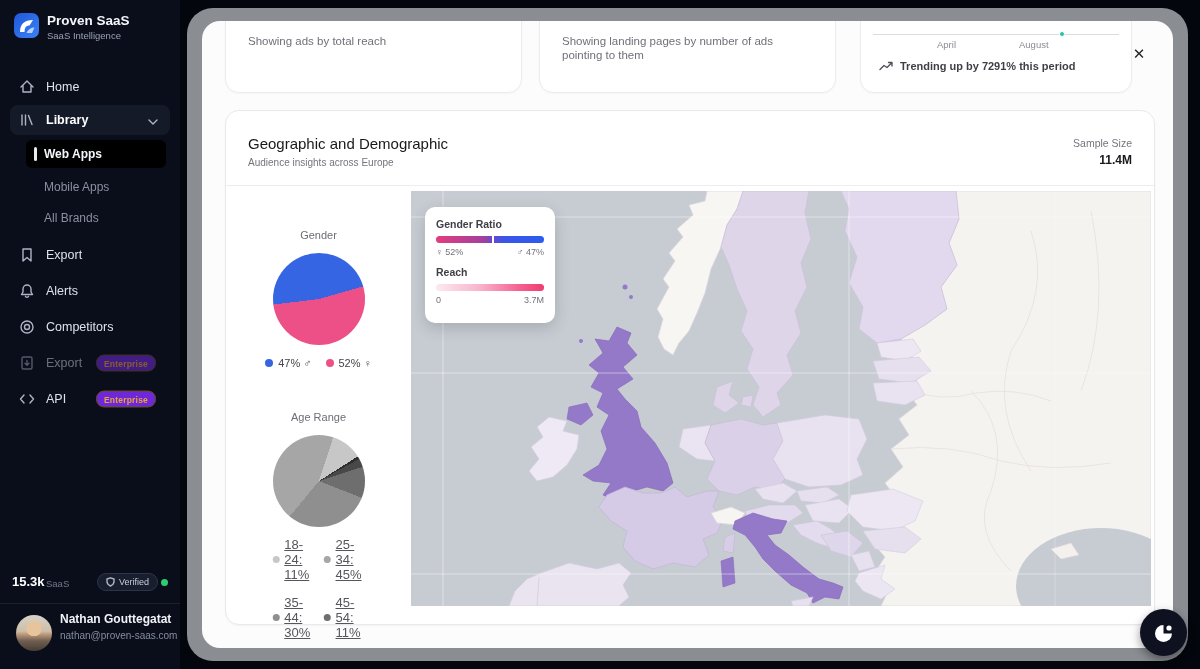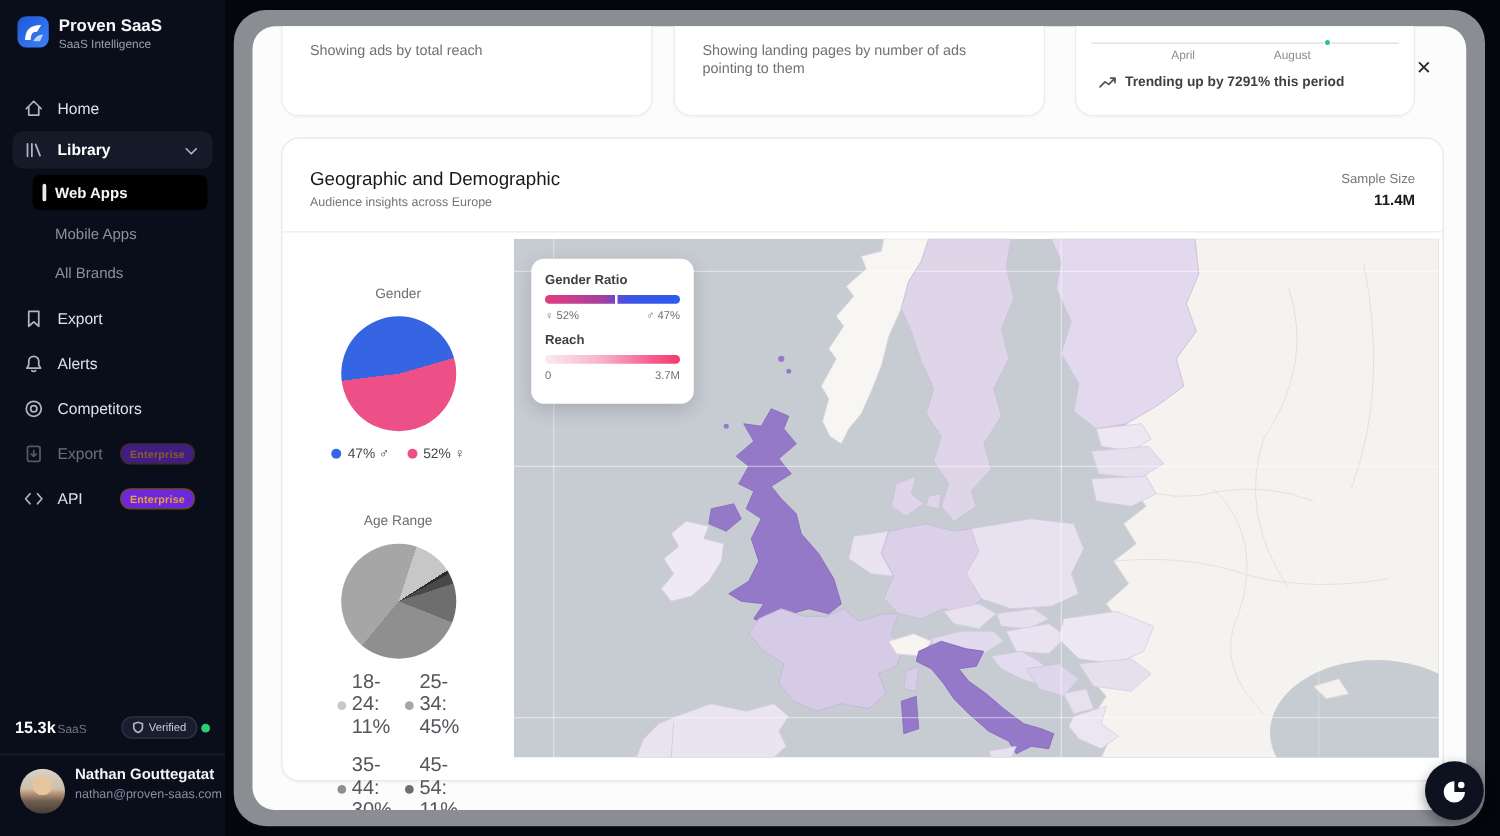--- a/index.html
+++ b/index.html
@@ -62,21 +62,21 @@
 
   .demo-col { position:absolute; left:0; top:74px; width:185px; bottom:0; }
   .demo-title { position:absolute; left:0; width:185px; text-align:center; font-size:11px; color:#6d6d75; }
   .pie { position:absolute; left:50%; transform:translateX(-50%); width:92px; height:92px; border-radius:50%; }
   .pie-gender { top:68px; background:conic-gradient(from 263deg,#3565e3 0 47.5%,#ec5087 47.5% 100%); }
   .pie-age { top:250px; background:conic-gradient(from 18deg,#c7c7c7 0 11%,#2d2d2d 11% 12%,#484848 12% 15%,#6e6e6e 15% 26%,#8f8f8f 26% 56%,#a6a6a6 56% 100%); }
   .legend-row { position:absolute; left:0; width:185px; display:flex; justify-content:center; gap:14px; font-size:11px; color:#44444a; }
   .legend-item { display:flex; align-items:center; gap:5px; }
   .dot { width:8px; height:8px; border-radius:50%; flex:0 0 auto; }
   .age-legend { position:absolute; left:50%; transform:translateX(-50%); top:352px; display:grid; grid-template-columns:auto auto; column-gap:10px; row-gap:13px; }
-  .age-legend .legend-item { font-size:16px; color:#55555c; }
+  .age-legend .legend-item { font-size:13px; color:#55555c;text-decoration:underline; }
   .age-legend .dot { width:7px; height:7px; }
 
   .map-wrap { position:absolute; left:185px; top:80px; width:740px; height:415px; }
   .map-wrap svg { display:block; }
 
   .map-tooltip { position:absolute; left:199px; top:96px; width:130px; height:116px; background:#fff; border-radius:10px; box-shadow:0 5px 16px rgba(0,0,0,.16); padding:11px; z-index:3; }
   .tt-label { font-size:10.5px; color:#3f3f46; font-weight:600; }
   .tt-bar { position:relative; height:7px; border-radius:4px; margin-top:6px; }
   .tt-bar.gender { background:linear-gradient(90deg,#e23d7e 0%,#a2409f 44%,#6f46c8 52%,#3c55e6 62%,#2b5cf0 100%); }
   .tt-bar.gender::after { content:""; position:absolute; left:52%; top:-1px; width:2px; height:9px; background:#fff; }

